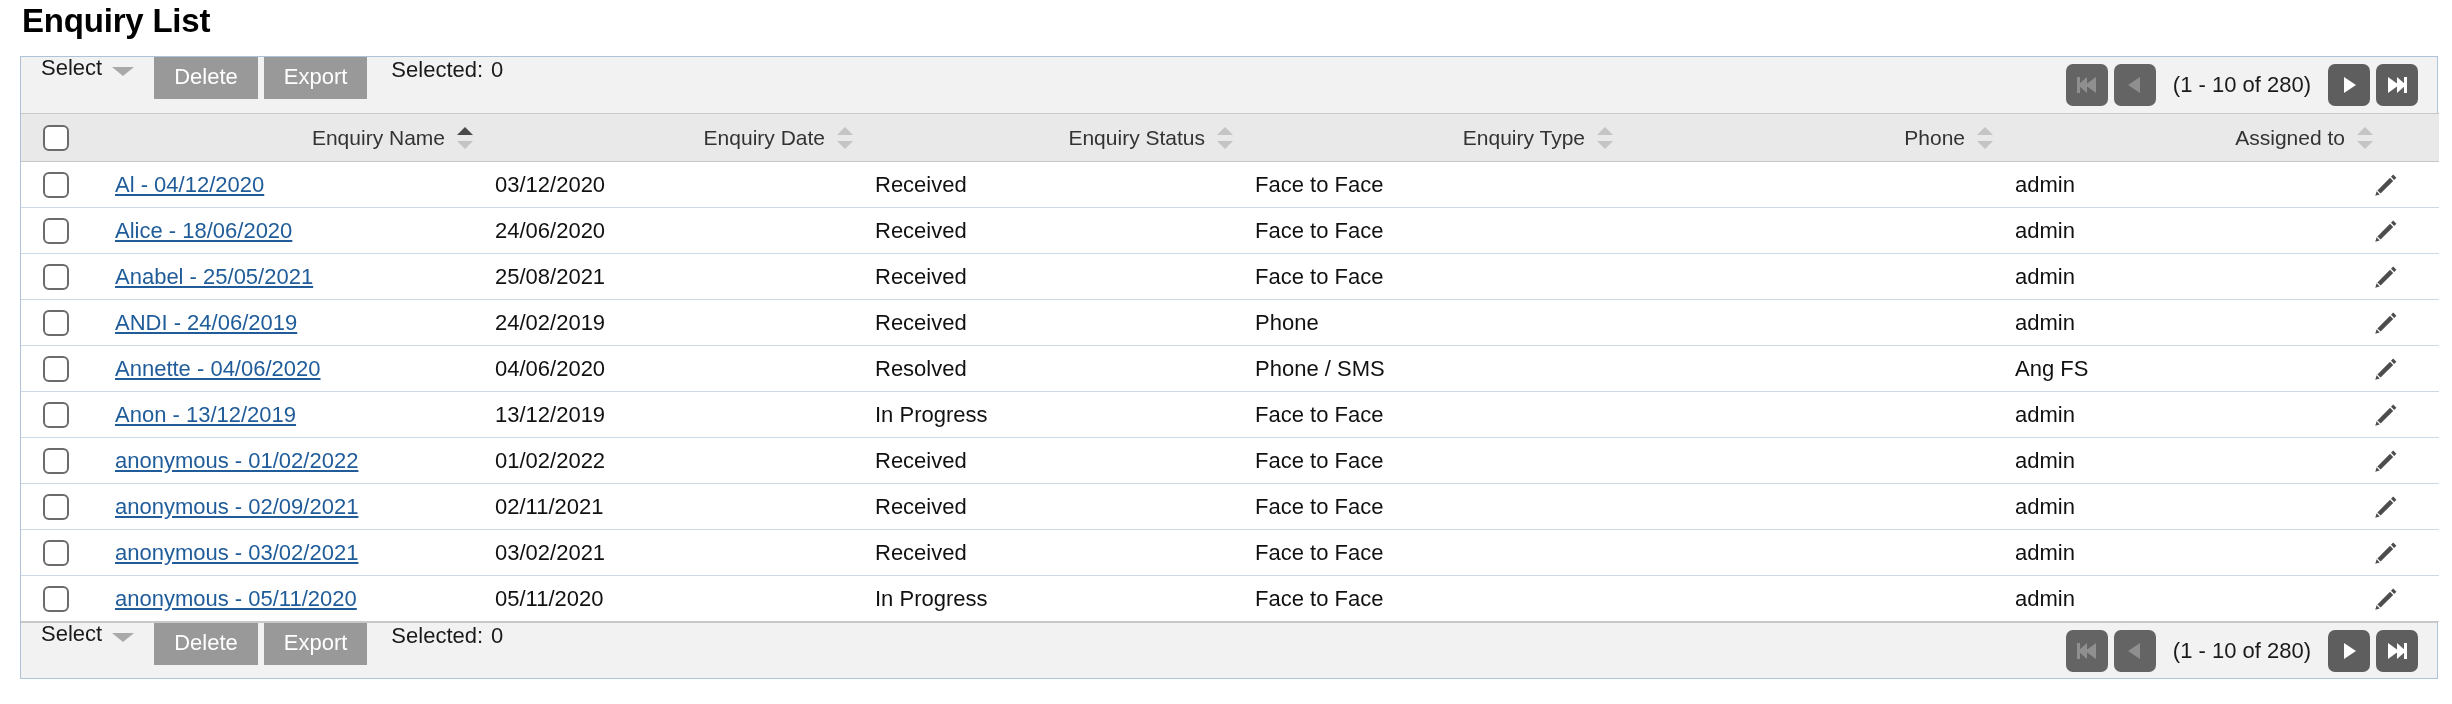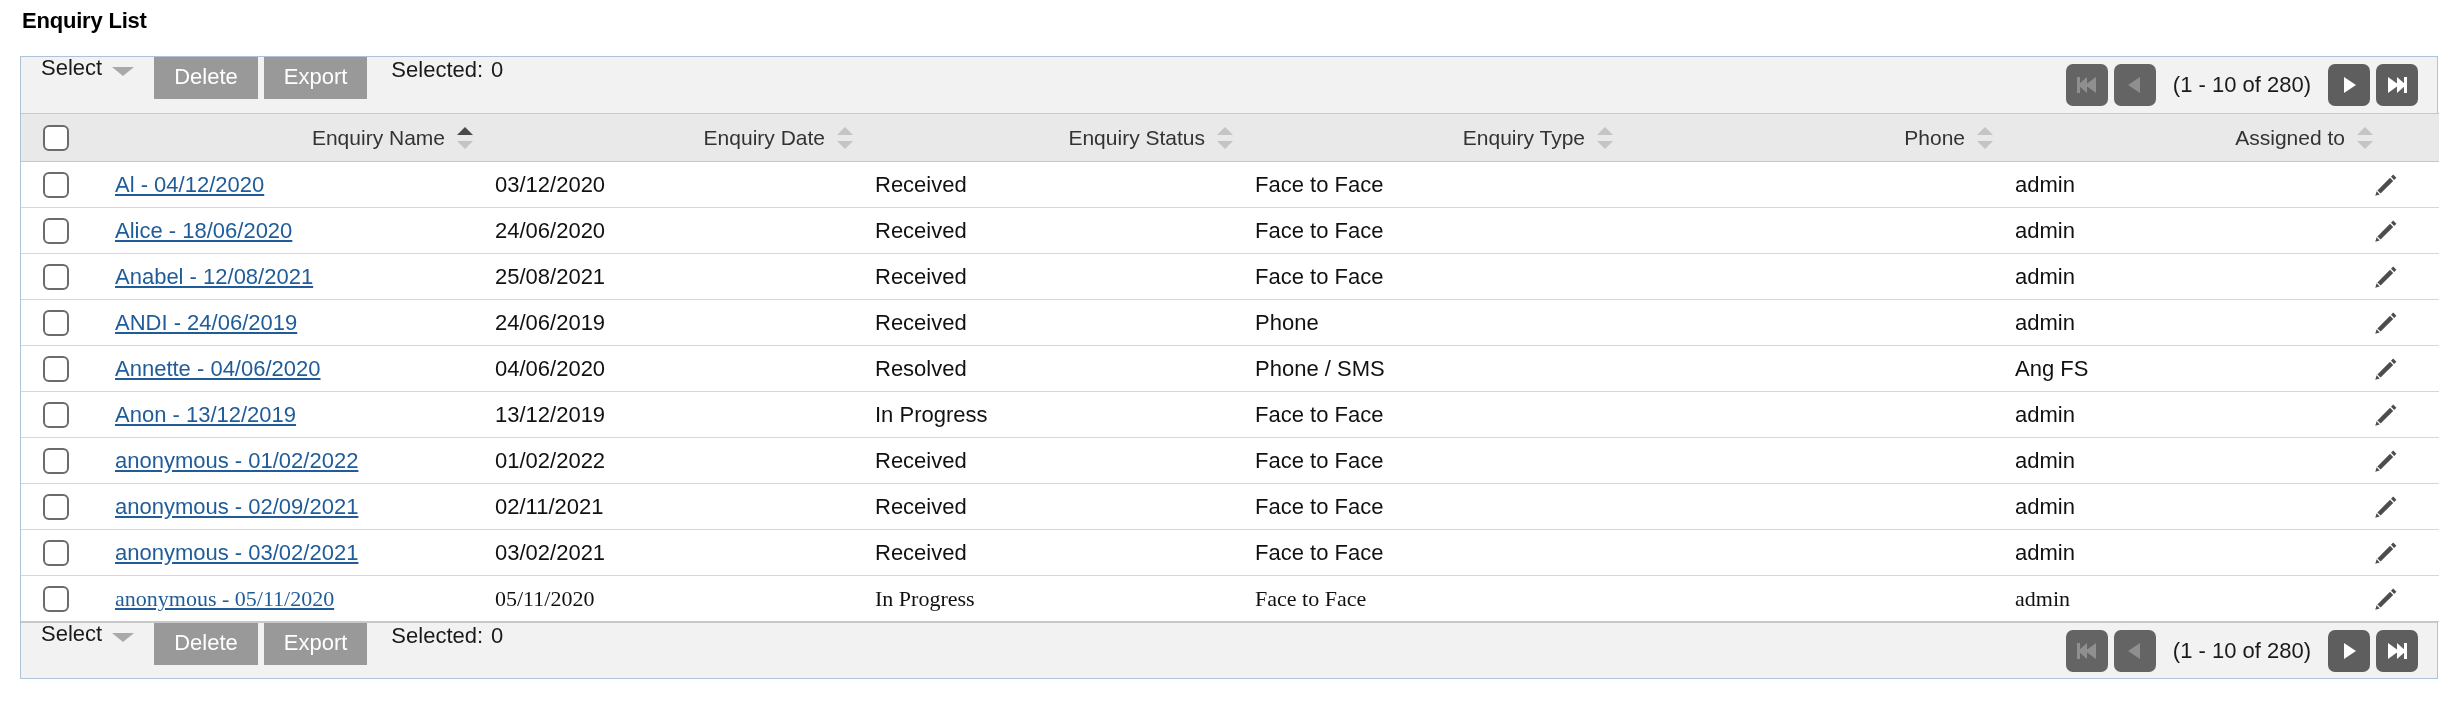--- a/index.html
+++ b/index.html
@@ -20,21 +20,21 @@
     position: relative;
     width: 2452px;
     height: 704px;
     box-sizing: border-box;
   }
 
   .page-title {
     position: absolute;
     left: 22px;
     top: 6px;
-    font-size: 22px;
+    font-size: 33px;
     font-weight: bold;
     letter-spacing: -0.2px;
     color: #000;
     line-height: 30px;
   }
 
   .panel {
     position: absolute;
     left: 20px;
     top: 56px;
@@ -156,21 +156,21 @@
     border-bottom: 1px solid #ccd9e6;
     height: 46px;
     font-size: 22px;
     color: #111111;
     text-align: left;
     padding: 0;
     vertical-align: middle;
     box-sizing: border-box;
     background: #ffffff;
   }
-  table.grid tbody tr:last-child td { border-bottom: 1px solid #c8c8c8; font-family: Liberation Serif, serif; }
+  table.grid tbody tr:last-child td { border-bottom: 1px solid #c8c8c8; }
 
   .col-check  { width: 72px; }
   .col-name   { width: 380px; }
   .col-date   { width: 380px; }
   .col-status { width: 380px; }
   .col-type   { width: 380px; }
   .col-phone  { width: 380px; }
   .col-assign { width: 380px; }
   .col-edit   { width: 66px; }
 
@@ -375,36 +375,36 @@
             <td><span class="cell-pad" style="display:inline-block"></span></td>
             <td><span class="cell-pad" style="display:inline-block">admin</span></td>
             <td class="edit-cell"><span class="pencil"><svg width="26" height="26" viewBox="0 0 26 26">
                   <path d="M20.2 2.6 L23.4 5.8 L21.2 8.0 L18.0 4.8 Z" fill="#4d4d4d"></path>
                   <path d="M17.0 5.8 L20.2 9.0 L7.6 21.6 L4.4 18.4 Z" fill="#4d4d4d"></path>
                   <path d="M3.6 19.3 L6.7 22.4 L2.3 23.7 Z" fill="#4d4d4d"></path>
                 </svg></span></td>
           </tr>
           <tr>
             <td><span class="chk"></span></td>
-            <td><span class="cell-pad" style="display:inline-block"><a class="enq-link">Anabel - 12/08/2021</a></span></td>
+            <td><span class="cell-pad" style="display:inline-block"><a class="enq-link">Anabel - 25/05/2021</a></span></td>
             <td><span class="cell-pad" style="display:inline-block">25/08/2021</span></td>
             <td><span class="cell-pad" style="display:inline-block">Received</span></td>
             <td><span class="cell-pad" style="display:inline-block">Face to Face</span></td>
             <td><span class="cell-pad" style="display:inline-block"></span></td>
             <td><span class="cell-pad" style="display:inline-block">admin</span></td>
             <td class="edit-cell"><span class="pencil"><svg width="26" height="26" viewBox="0 0 26 26">
                   <path d="M20.2 2.6 L23.4 5.8 L21.2 8.0 L18.0 4.8 Z" fill="#4d4d4d"></path>
                   <path d="M17.0 5.8 L20.2 9.0 L7.6 21.6 L4.4 18.4 Z" fill="#4d4d4d"></path>
                   <path d="M3.6 19.3 L6.7 22.4 L2.3 23.7 Z" fill="#4d4d4d"></path>
                 </svg></span></td>
           </tr>
           <tr>
             <td><span class="chk"></span></td>
             <td><span class="cell-pad" style="display:inline-block"><a class="enq-link">ANDI - 24/06/2019</a></span></td>
-            <td><span class="cell-pad" style="display:inline-block">24/06/2019</span></td>
+            <td><span class="cell-pad" style="display:inline-block">24/02/2019</span></td>
             <td><span class="cell-pad" style="display:inline-block">Received</span></td>
             <td><span class="cell-pad" style="display:inline-block">Phone</span></td>
             <td><span class="cell-pad" style="display:inline-block"></span></td>
             <td><span class="cell-pad" style="display:inline-block">admin</span></td>
             <td class="edit-cell"><span class="pencil"><svg width="26" height="26" viewBox="0 0 26 26">
                   <path d="M20.2 2.6 L23.4 5.8 L21.2 8.0 L18.0 4.8 Z" fill="#4d4d4d"></path>
                   <path d="M17.0 5.8 L20.2 9.0 L7.6 21.6 L4.4 18.4 Z" fill="#4d4d4d"></path>
                   <path d="M3.6 19.3 L6.7 22.4 L2.3 23.7 Z" fill="#4d4d4d"></path>
                 </svg></span></td>
           </tr>

